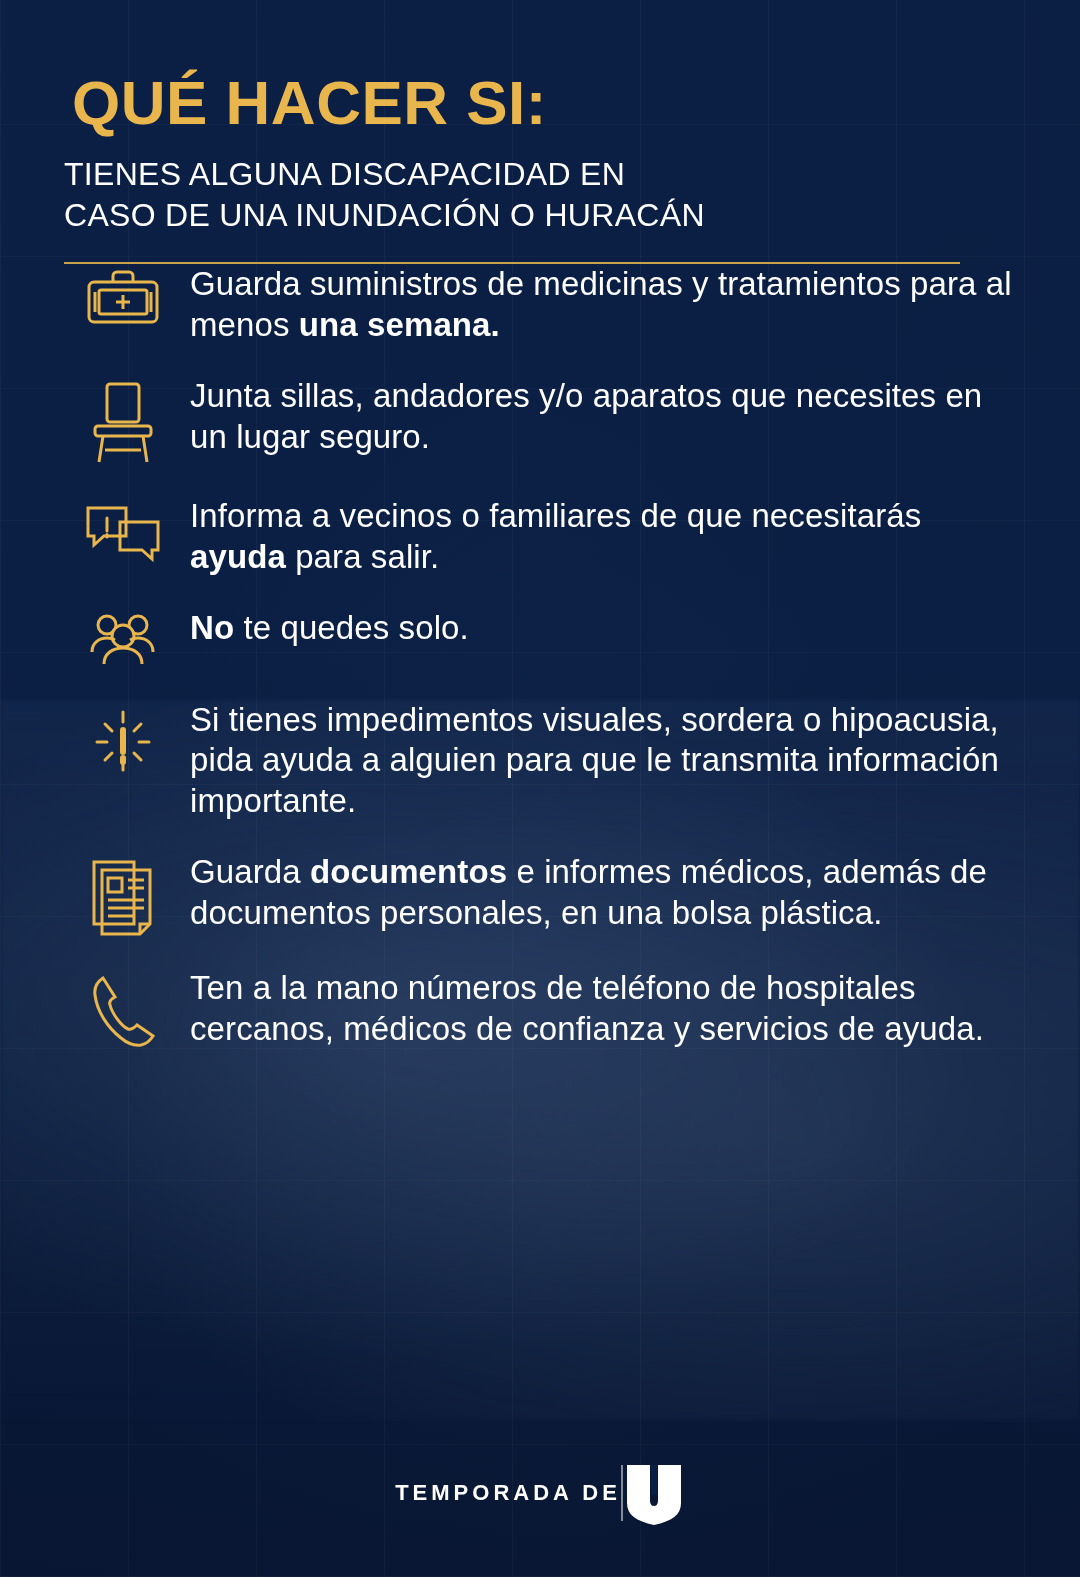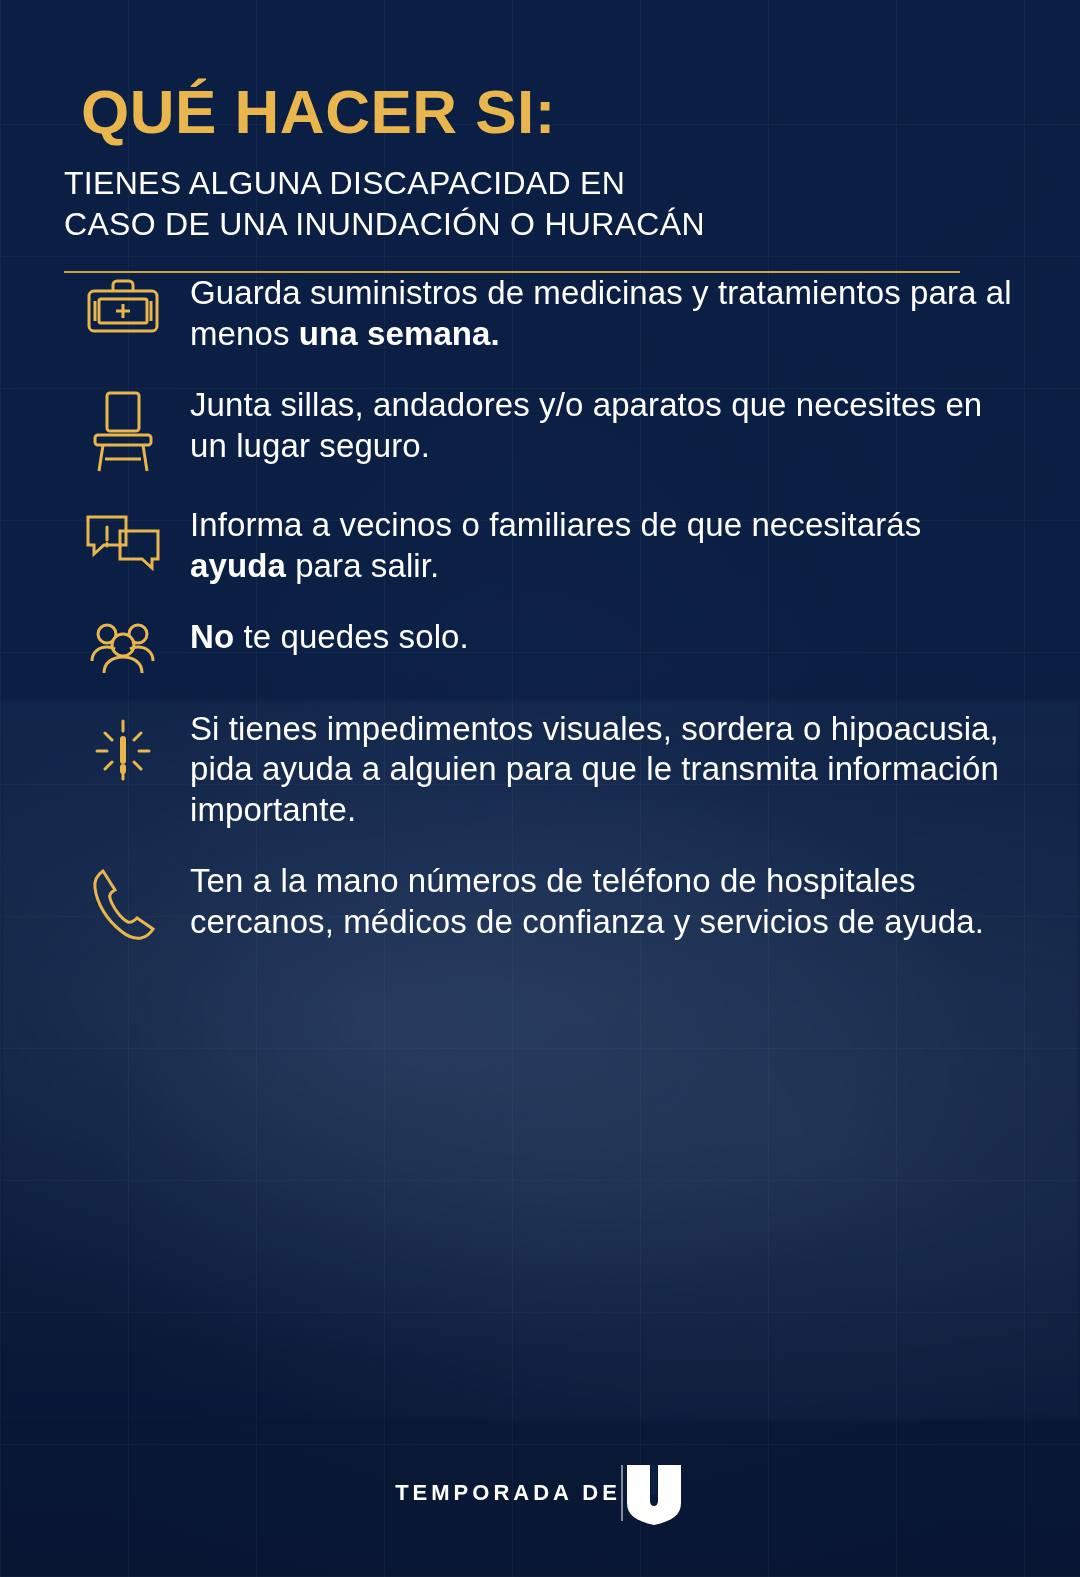--- a/index.html
+++ b/index.html
@@ -53,21 +53,21 @@
     padding: 0 64px;
   }
 
   .title {
     color: #e8b64c;
     font-size: 62px;
     font-weight: 700;
     letter-spacing: 0.5px;
     line-height: 1.0;
     padding-top: 64px;
-    margin: 17px;
+    margin: 8px;
   }
   .subtitle {
     color: #ffffff;
     font-size: 32px;
     font-weight: 400;
     line-height: 1.28;
     margin: 20px 0 0 0;
     letter-spacing: 0.3px;
   }
   .subtitle .line { display: block; }
@@ -226,20 +226,34 @@
             <path d="M12 38h10"></path>
             <path d="M64 38H54"></path>
             <path d="M20 20l7 7M56 20l-7 7M20 56l7-7M56 56l-7-7"></path>
           </svg>
         </div>
         <div class="item-text">
           <span>Si tienes impedimentos visuales, sordera o hipoacusia, pida ayuda a alguien para que le transmita información importante.</span><b></b><span></span>
         </div>
       </div>
 
+      <div class="item">
+        <div class="item-icon">
+          <svg width="70" height="82" viewBox="0 0 70 82" fill="none" stroke="#e8b64c" stroke-width="3">
+            <path d="M6 6h40v62H6z"></path>
+            <path d="M14 14h48v54l-10 10H14z"></path>
+            <rect x="20" y="22" width="14" height="14"></rect>
+            <path d="M40 24h16M40 32h16M20 44h36M20 52h36M20 60h26"></path>
+            <path d="M52 78V68h10"></path>
+          </svg>
+        </div>
+        <div class="item-text">
+          <span>Guarda </span><b>documentos</b><span> e informes médicos, además de documentos personales, en una bolsa plástica.</span>
+        </div>
+      </div>
 
       <div class="item">
         <div class="item-icon">
           <svg width="76" height="80" viewBox="0 0 76 80" fill="none" stroke="#e8b64c" stroke-width="3">
             <path d="M18 6c-6 4-9 10-8 17 2 16 12 32 26 43 6 5 13 8 20 7 5-1 9-4 12-9l-16-11c-3 3-6 5-9 4-7-3-16-16-18-24-1-3 1-6 5-8L18 6z"></path>
           </svg>
         </div>
         <div class="item-text">
           <span>Ten a la mano números de teléfono de hospitales cercanos, médicos de confianza y servicios de ayuda.</span><b></b><span></span>
         </div>

